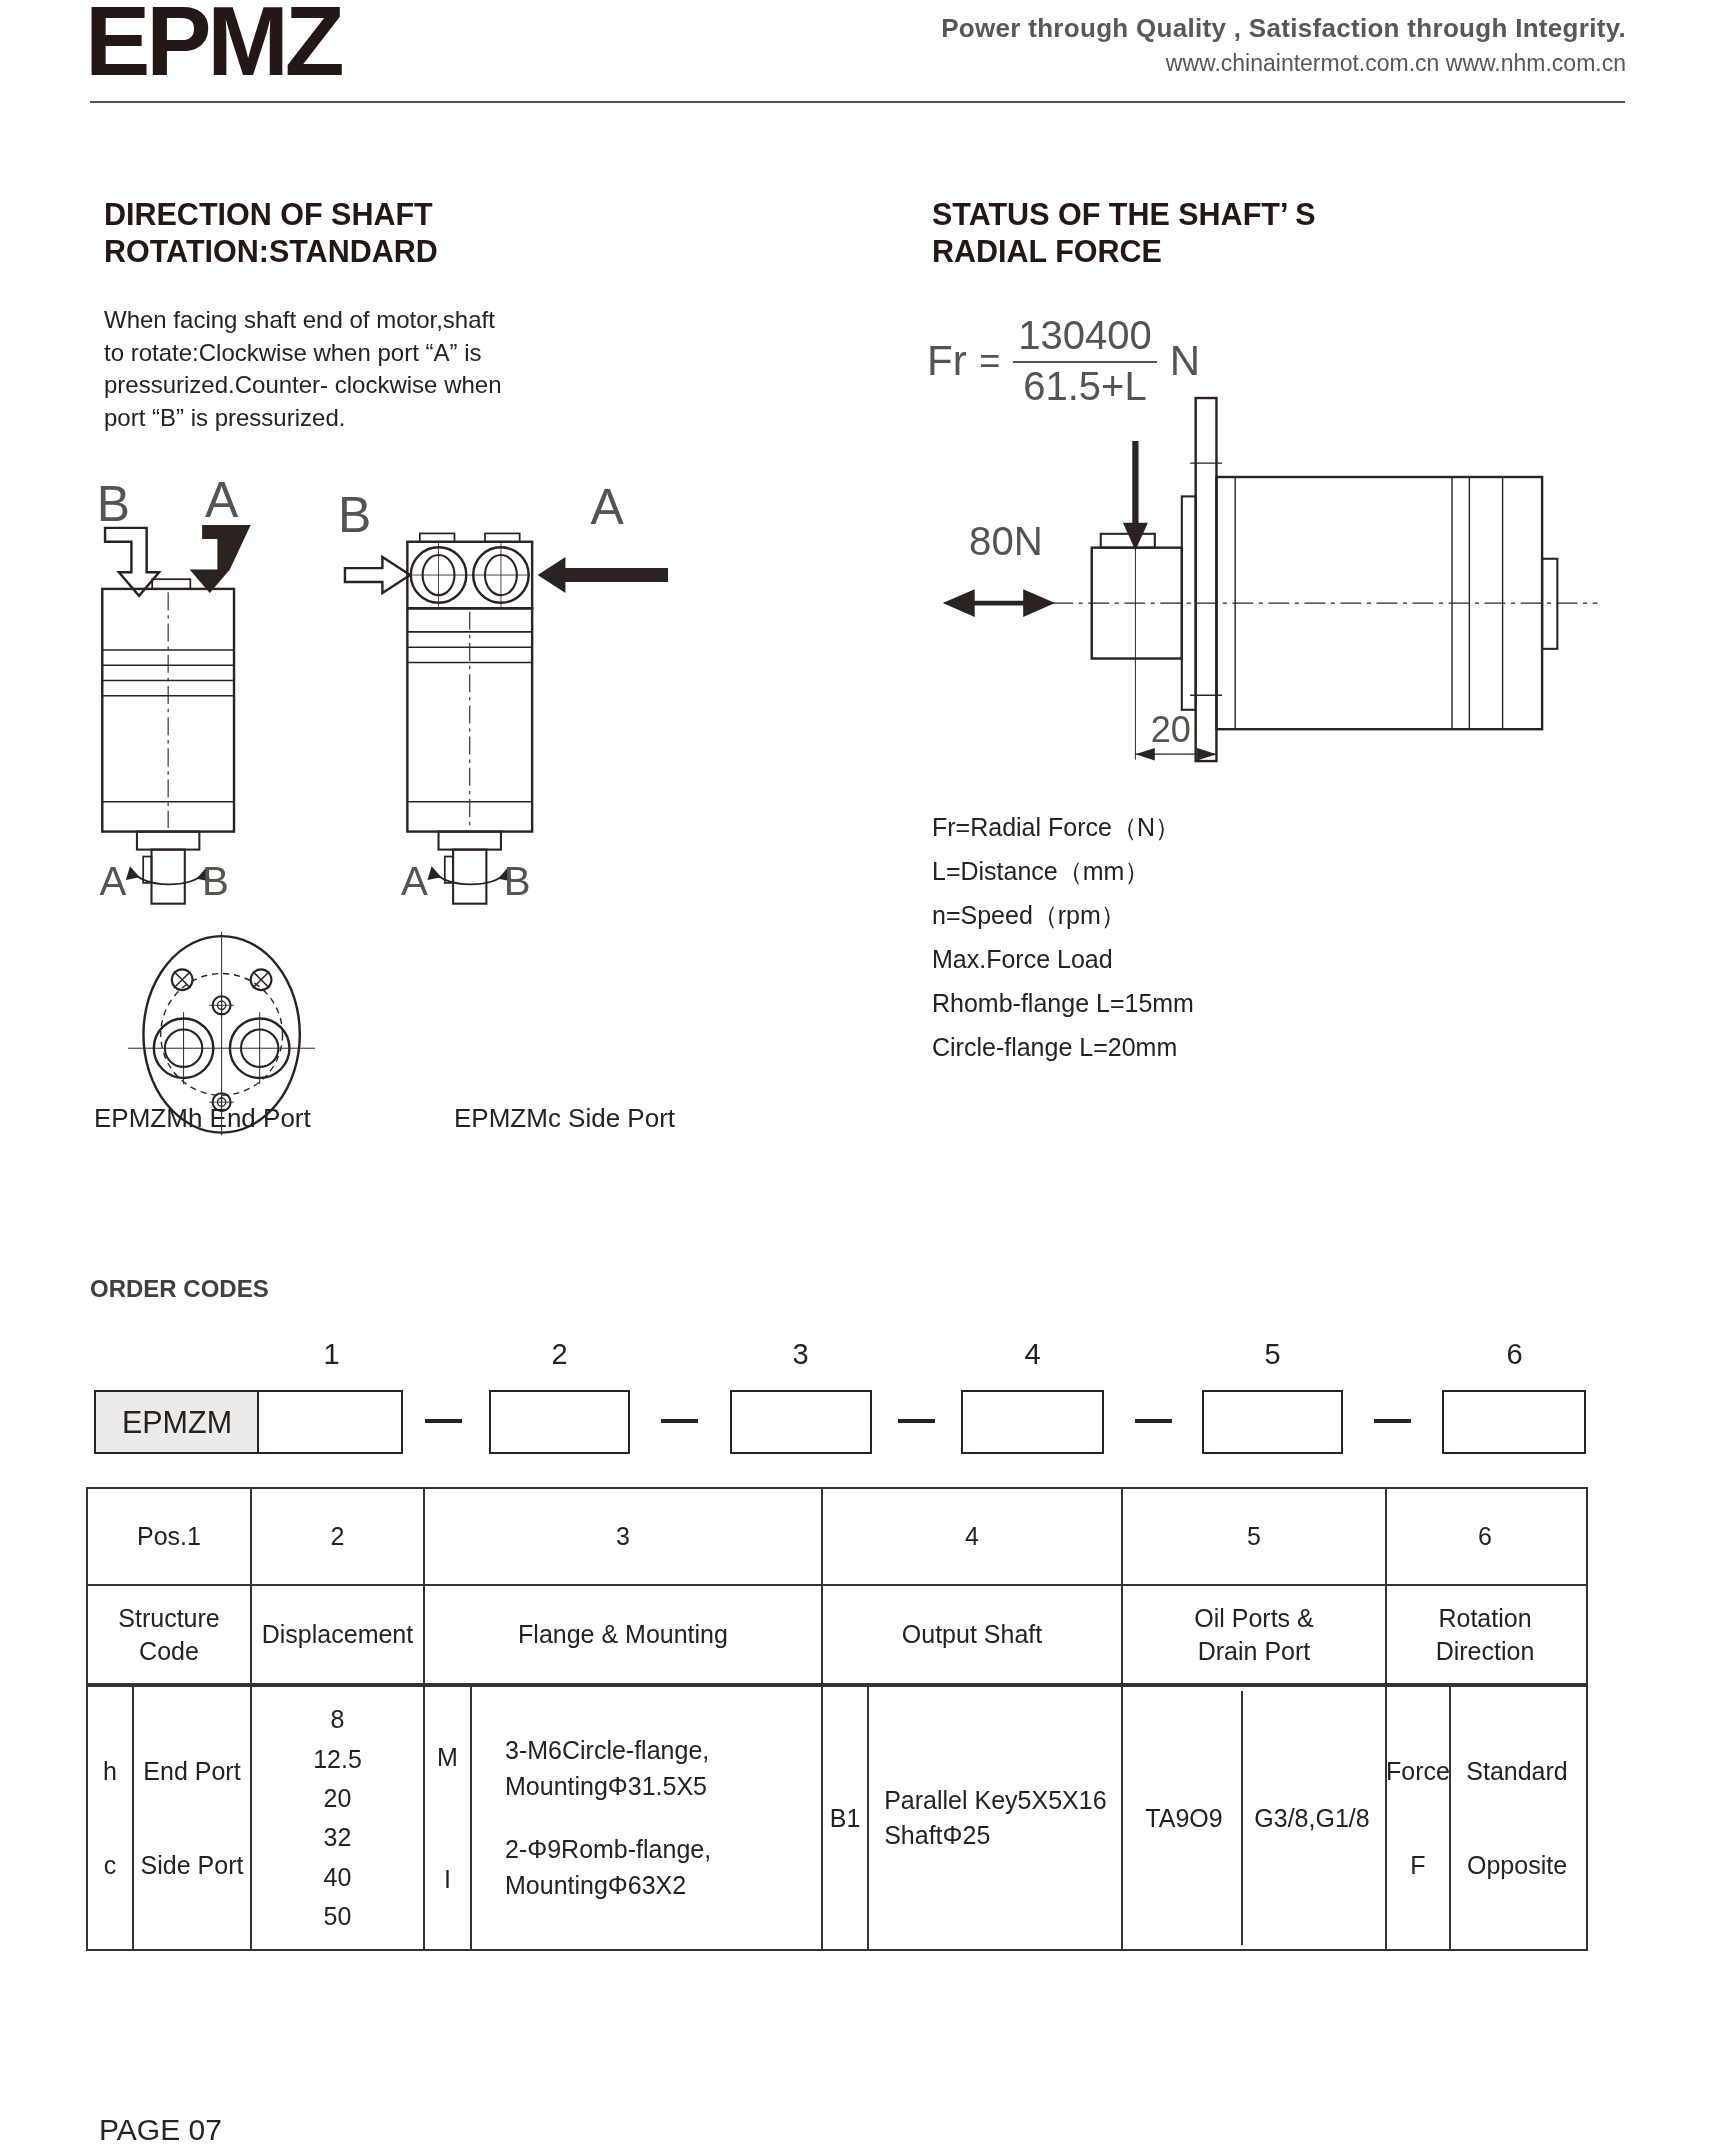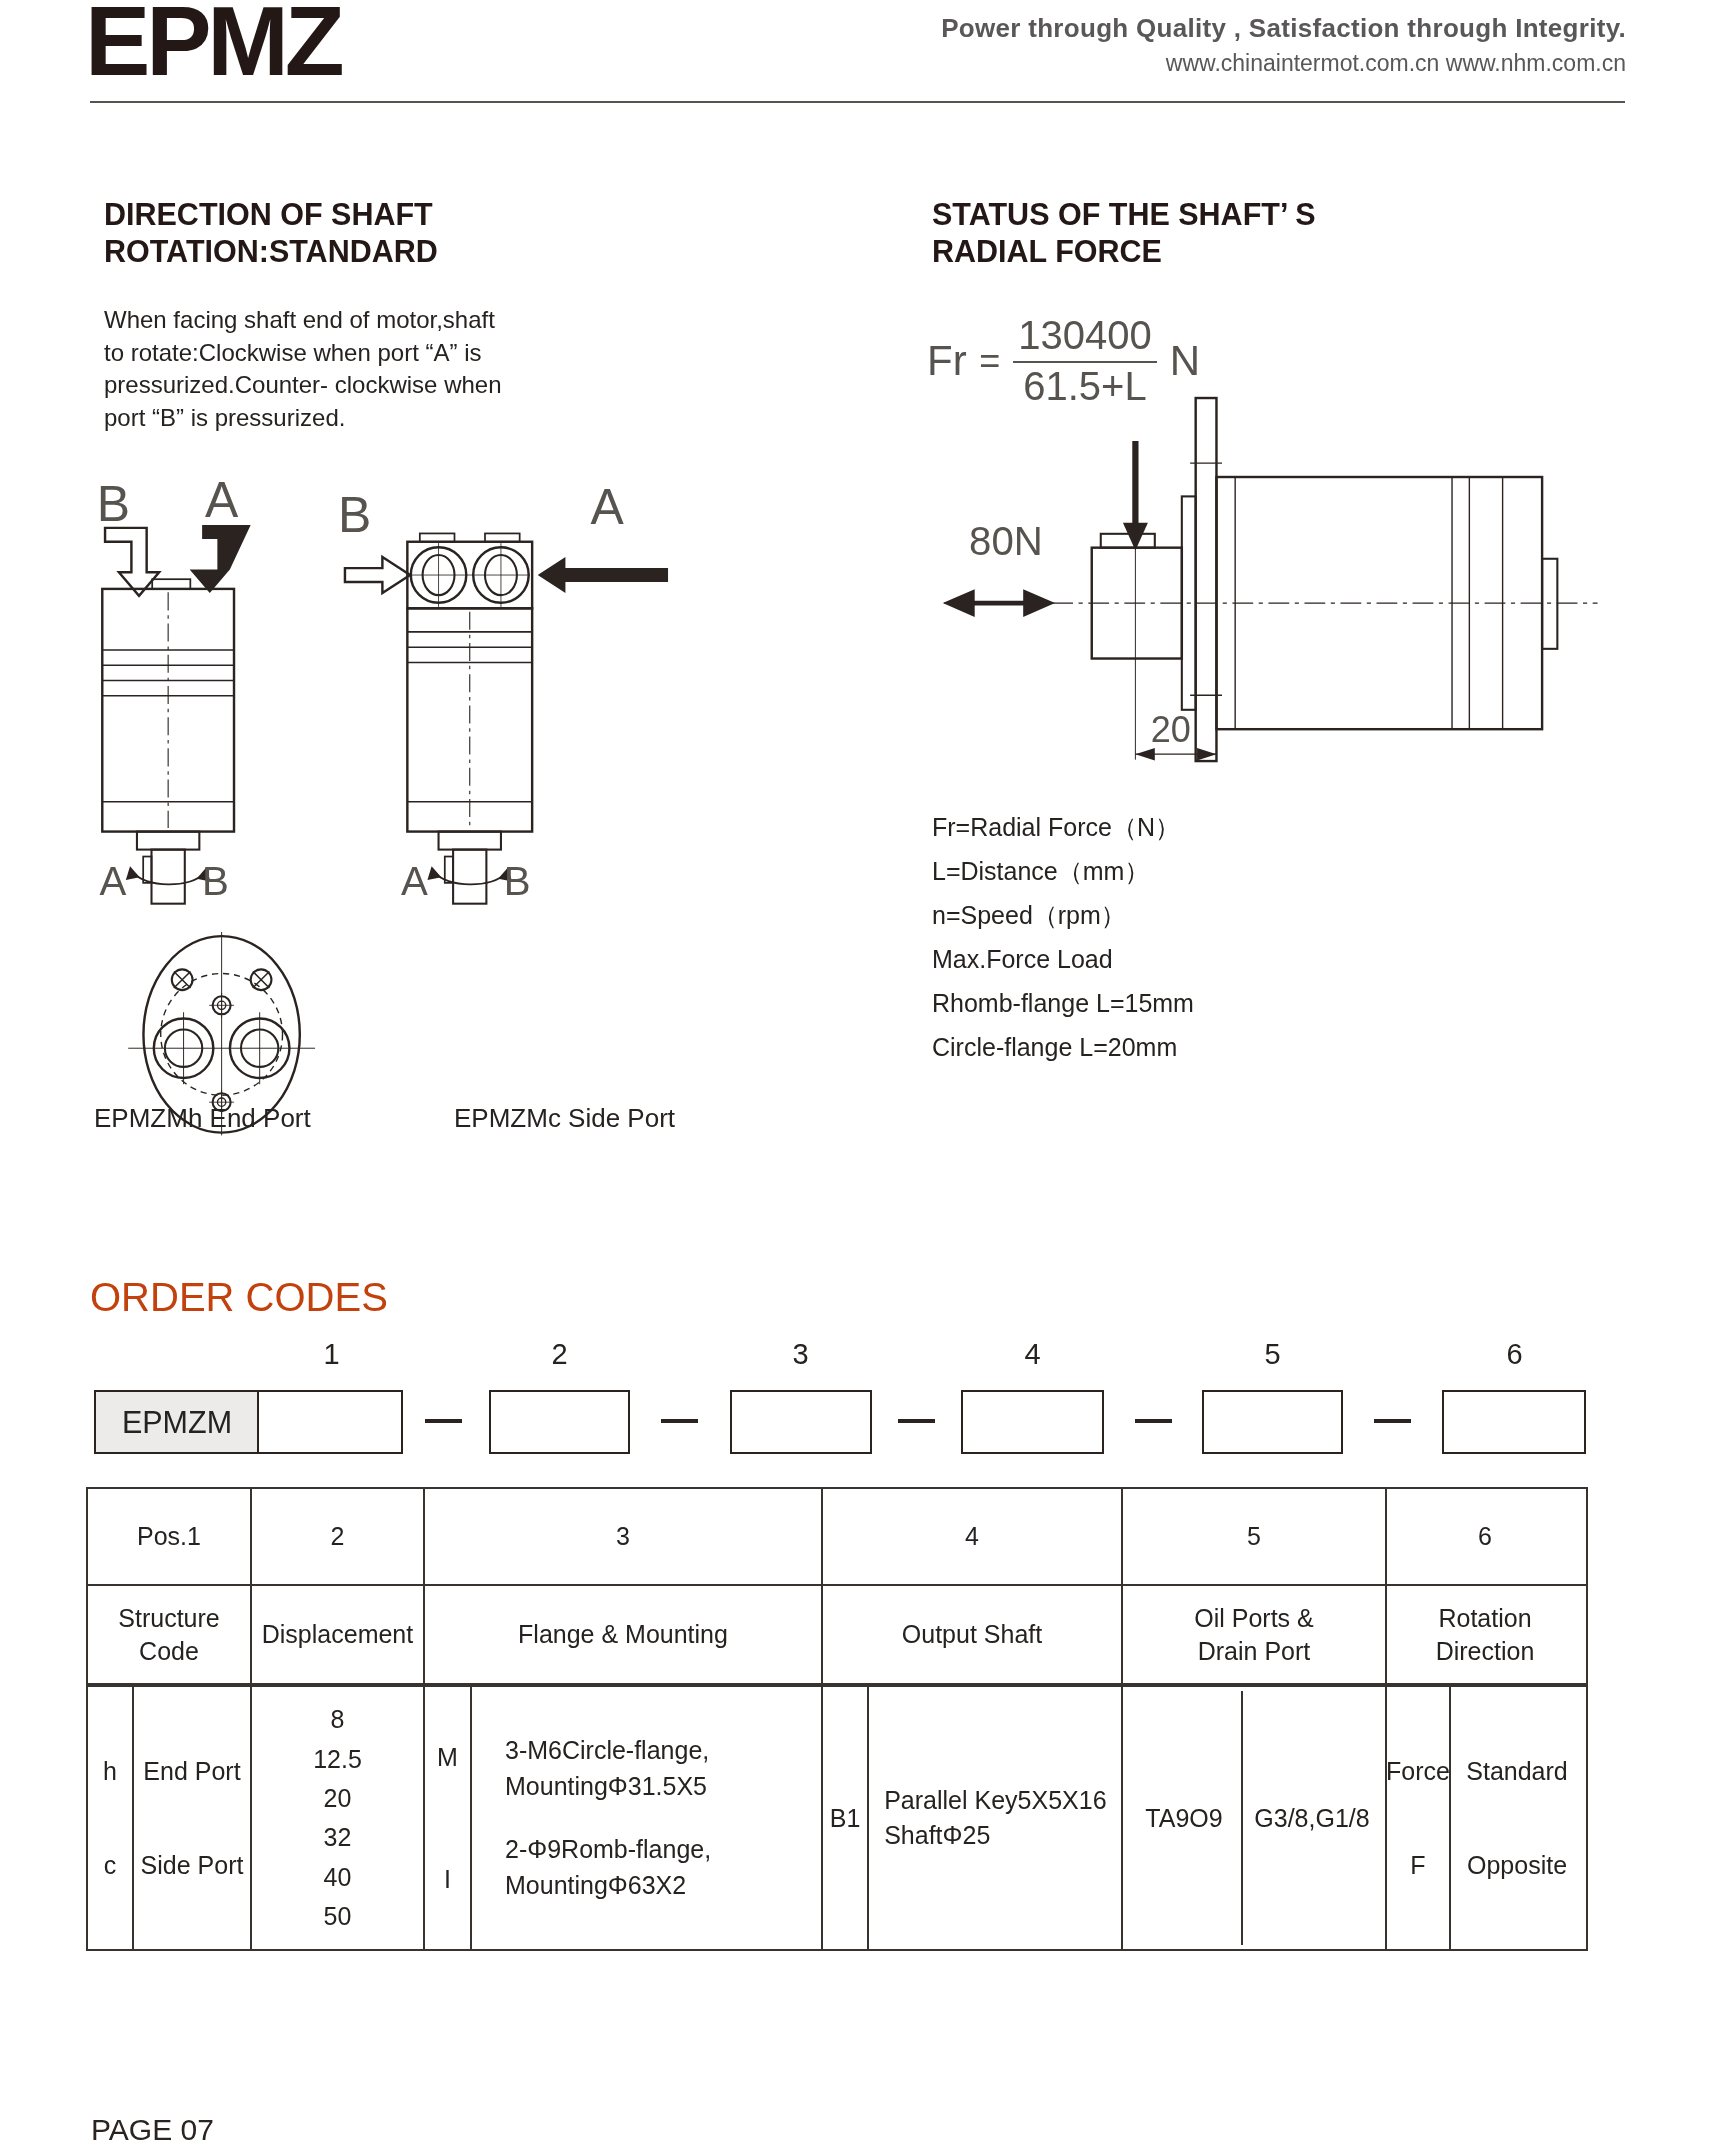--- a/index.html
+++ b/index.html
@@ -22,21 +22,21 @@
 
   
   .formula{display:flex;align-items:center;gap:12.5px;color:#57534f;}
   .formula .big{font-size:42px;}
   .formula .eq{font-size:36px;}
   .frac{display:inline-flex;flex-direction:column;align-items:center;font-size:40px;}
   .frac .num{padding:0 5.5px 2.8px 5.5px;border-bottom:2.1px solid #57534f;}
   .frac .den{padding-top:1.4px;}
 
   
-  .order-title{font-size:40px;font-weight:normal;color:#c2410c;}
+  .order-title{font-size:24px;font-weight:bold;color:#404040;}
   .pos-num{position:absolute;top:1338px;width:69px;text-align:center;font-size:29px;color:#262220;}
   .code-box{position:absolute;top:1390px;height:64px;border:2.8px solid #2a2320;background:#fff;box-sizing:border-box;}
   .prefix-box{background:#ecebea;display:flex;align-items:center;justify-content:center;font-size:30.5px;color:#262220;}
   .dash{position:absolute;top:1419px;height:4.2px;background:#2a2320;}
 
   
   .octable{left:86px;top:1487px;width:1502px;height:464px;box-sizing:border-box;
            border:2.8px solid #38332f;display:flex;flex-direction:column;font-size:25px;}
   .trow{display:flex;box-sizing:border-box;}
   .trow1{height:95px;}
@@ -48,21 +48,21 @@
   .sub{box-sizing:border-box;border-right:2.1px solid #38332f;height:100%;display:flex;flex-direction:column;align-items:center;justify-content:center;}
   .sub:last-child{border-right:none;}
   .pair{gap:61px;}
   .disp{justify-content:space-evenly;padding:9.7px 0;}
   .flange-text{align-items:flex-start;justify-content:center;gap:36px;padding-left:33px;}
   .flange-text div{white-space:pre-line;line-height:1.42;text-align:left;}
   .mi{gap:90px;}
   .shaft-desc{align-items:flex-start;padding-left:15.2px;}
   .shaft-desc div{white-space:pre-line;line-height:1.42;text-align:left;}
 
-  .footer-page{left:91px;top:2113px;font-size:30px;color:#2a2320;}
+  .footer-page{left:99px;top:2113px;font-size:30px;color:#2a2320;}
 
   
   svg{position:absolute;overflow:visible;}
   .ln{stroke:#2a2320;fill:none;}
   .cad{font-family:"Liberation Sans","DejaVu Sans",sans-serif;fill:#57534f;}
 </style>
 </head>
 <body>
 
 <div class="page">

